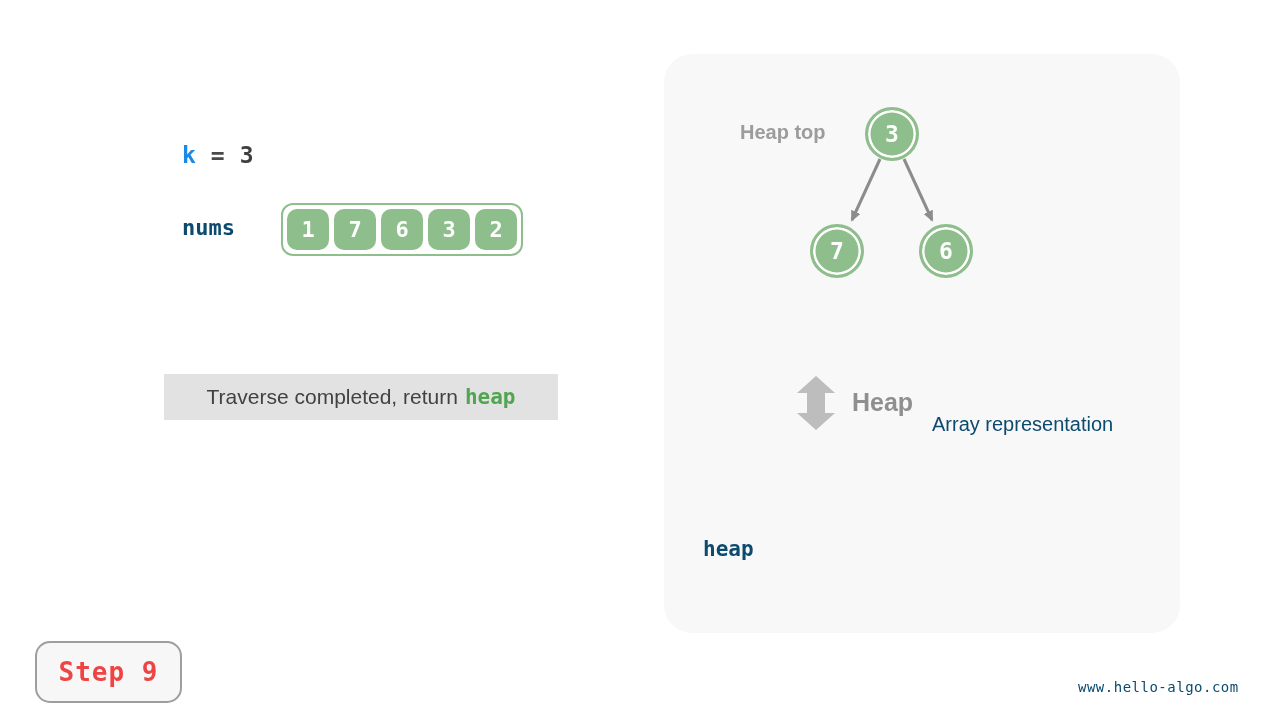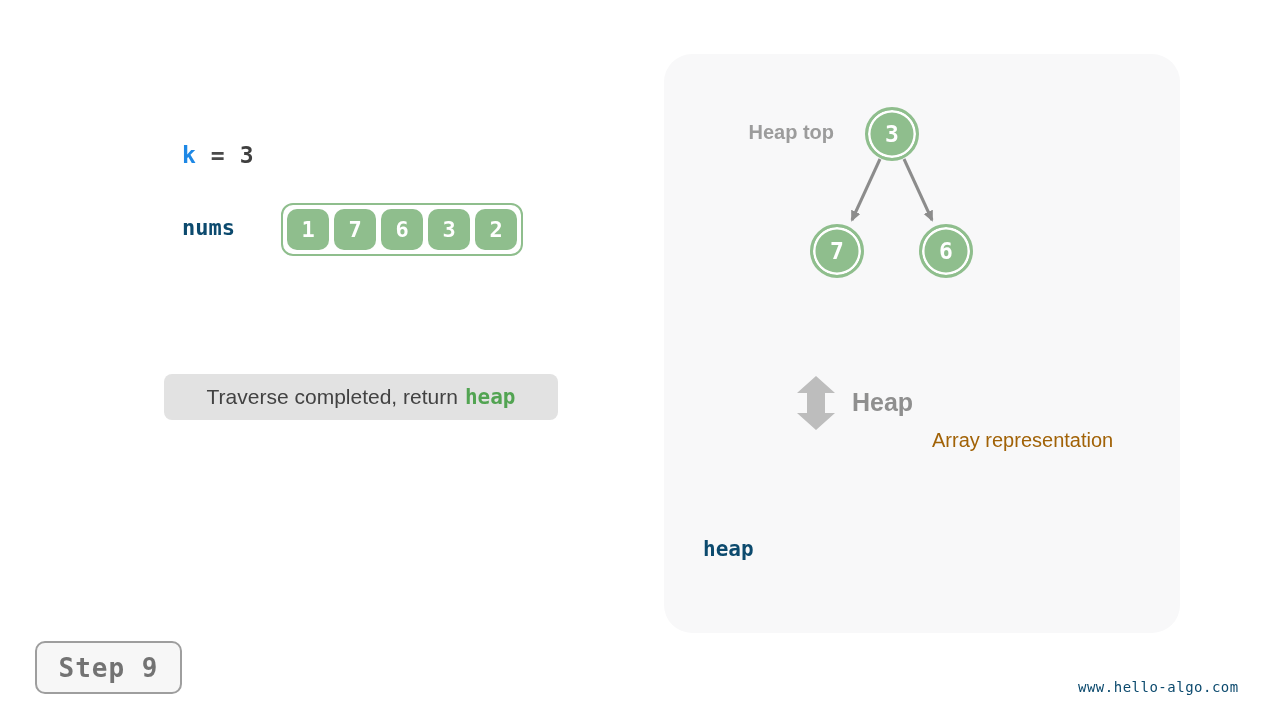--- a/index.html
+++ b/index.html
@@ -29,64 +29,64 @@
   }
   .nums-array{left:281px;top:203px;}
   .cell{
     width:42px;height:41px;border-radius:10px;background:#8fbe8d;
     display:flex;align-items:center;justify-content:center;
     color:#ffffff;font-size:22px;font-weight:bold;
   }
 
   .callout{
     position:absolute;left:164px;top:374px;width:394px;height:46px;
-    background:#e2e2e2;border-radius:8px;
+    background:#e2e2e2;border-radius:0;
     display:flex;align-items:center;justify-content:center;
     font-size:21px;color:#424242;white-space:pre;
   }
   .callout .hl{color:#52a452;font-weight:bold;margin-left:7px;}
 
   
   .panel{
     position:absolute;left:664px;top:54px;width:516px;height:579px;
     background:#f8f8f9;border-radius:28px;
   }
   .panel-svg{position:absolute;left:0;top:0;width:516px;height:579px;}
 
   .heap-top-label{
-    position:absolute;left:70px;top:67px;width:100px;text-align:right;
+    position:absolute;left:76px;top:67px;width:100px;text-align:left;
     font-size:20px;font-weight:bold;color:#9c9c9c;
   }
   .node{
     position:absolute;width:54px;height:54px;border-radius:50%;
     background:#8fbe8d;border:3px solid #8fbe8d;box-sizing:border-box;
     box-shadow:inset 0 0 0 2.5px #ffffff;
     display:flex;align-items:center;justify-content:center;
     color:#ffffff;font-size:23px;font-weight:bold;
   }
   .node-root{left:201px;top:53px;}
   .node-left{left:146px;top:170px;}
   .node-right{left:255px;top:170px;}
 
   .updown-icon{position:absolute;left:133px;top:322px;}
   .legend-heap{
     position:absolute;left:188px;top:334px;
     font-size:25px;font-weight:bold;color:#8f8f8f;
   }
   .legend-line1{position:absolute;left:268px;top:314px;font-size:20px;color:#a5a5a5;}
-  .legend-line2{position:absolute;left:268px;top:359px;font-size:20px;color:#a16207;margin-top:16px;}
+  .legend-line2{position:absolute;left:268px;top:359px;font-size:20px;color:#0c4a6e;}
 
   .heap-label{position:absolute;left:39px;top:483px;font-size:21px;}
 
   
   .step-button{
-    position:absolute;left:35px;top:641px;width:147px;height:53px;
-    background:#f7f7f7;border:2px solid #9e9e9e;border-radius:10px;
+    position:absolute;left:35px;top:641px;width:147px;height:62px;
+    background:#f7f7f7;border:2px solid #9e9e9e;border-radius:15px;
     box-sizing:border-box;display:flex;align-items:center;justify-content:center;
-    font-size:26px;font-weight:bold;color:#737373;letter-spacing:1px;
+    font-size:26px;font-weight:bold;color:#ef4444;letter-spacing:1px;
   }
   .watermark{
     position:absolute;left:1078px;top:679px;
     font-size:14px;color:#0c4a6e;letter-spacing:0.5px;
   }
 </style>
 </head>
 <body>
 
 <div>

